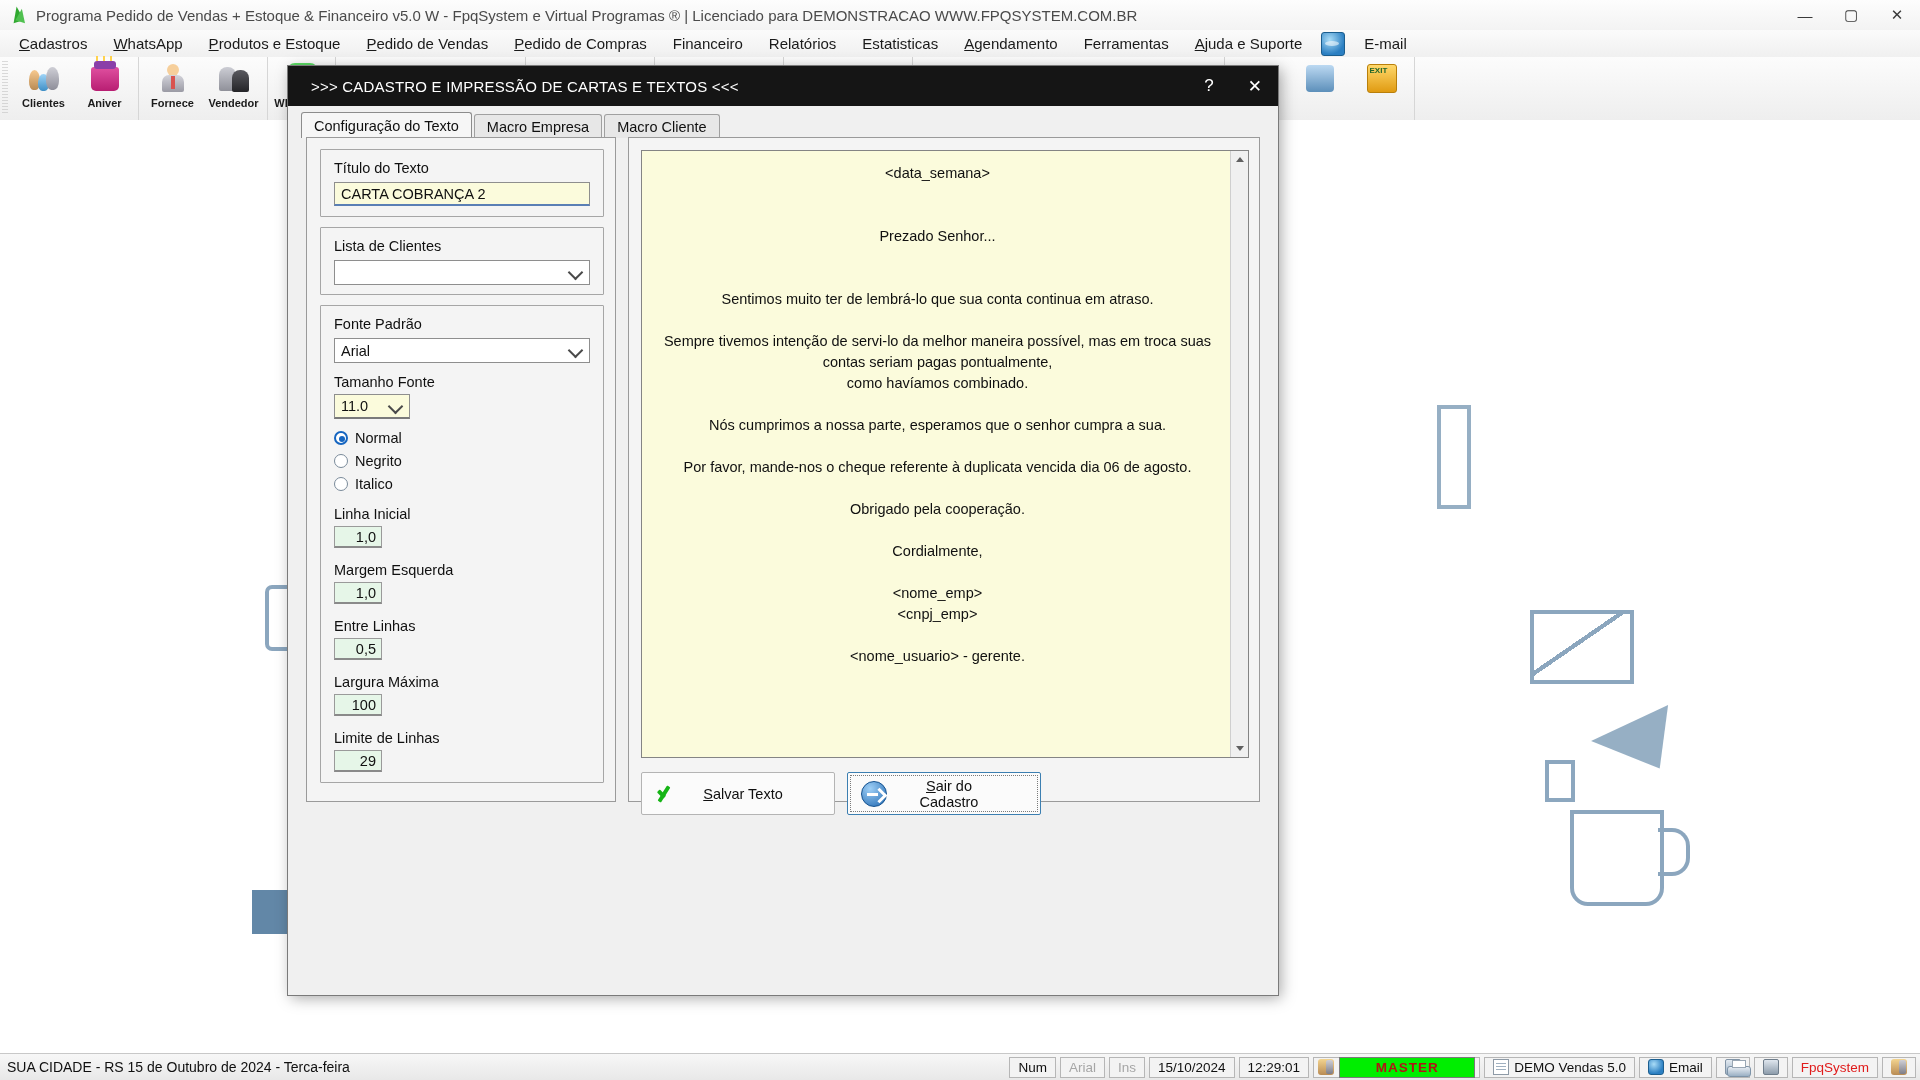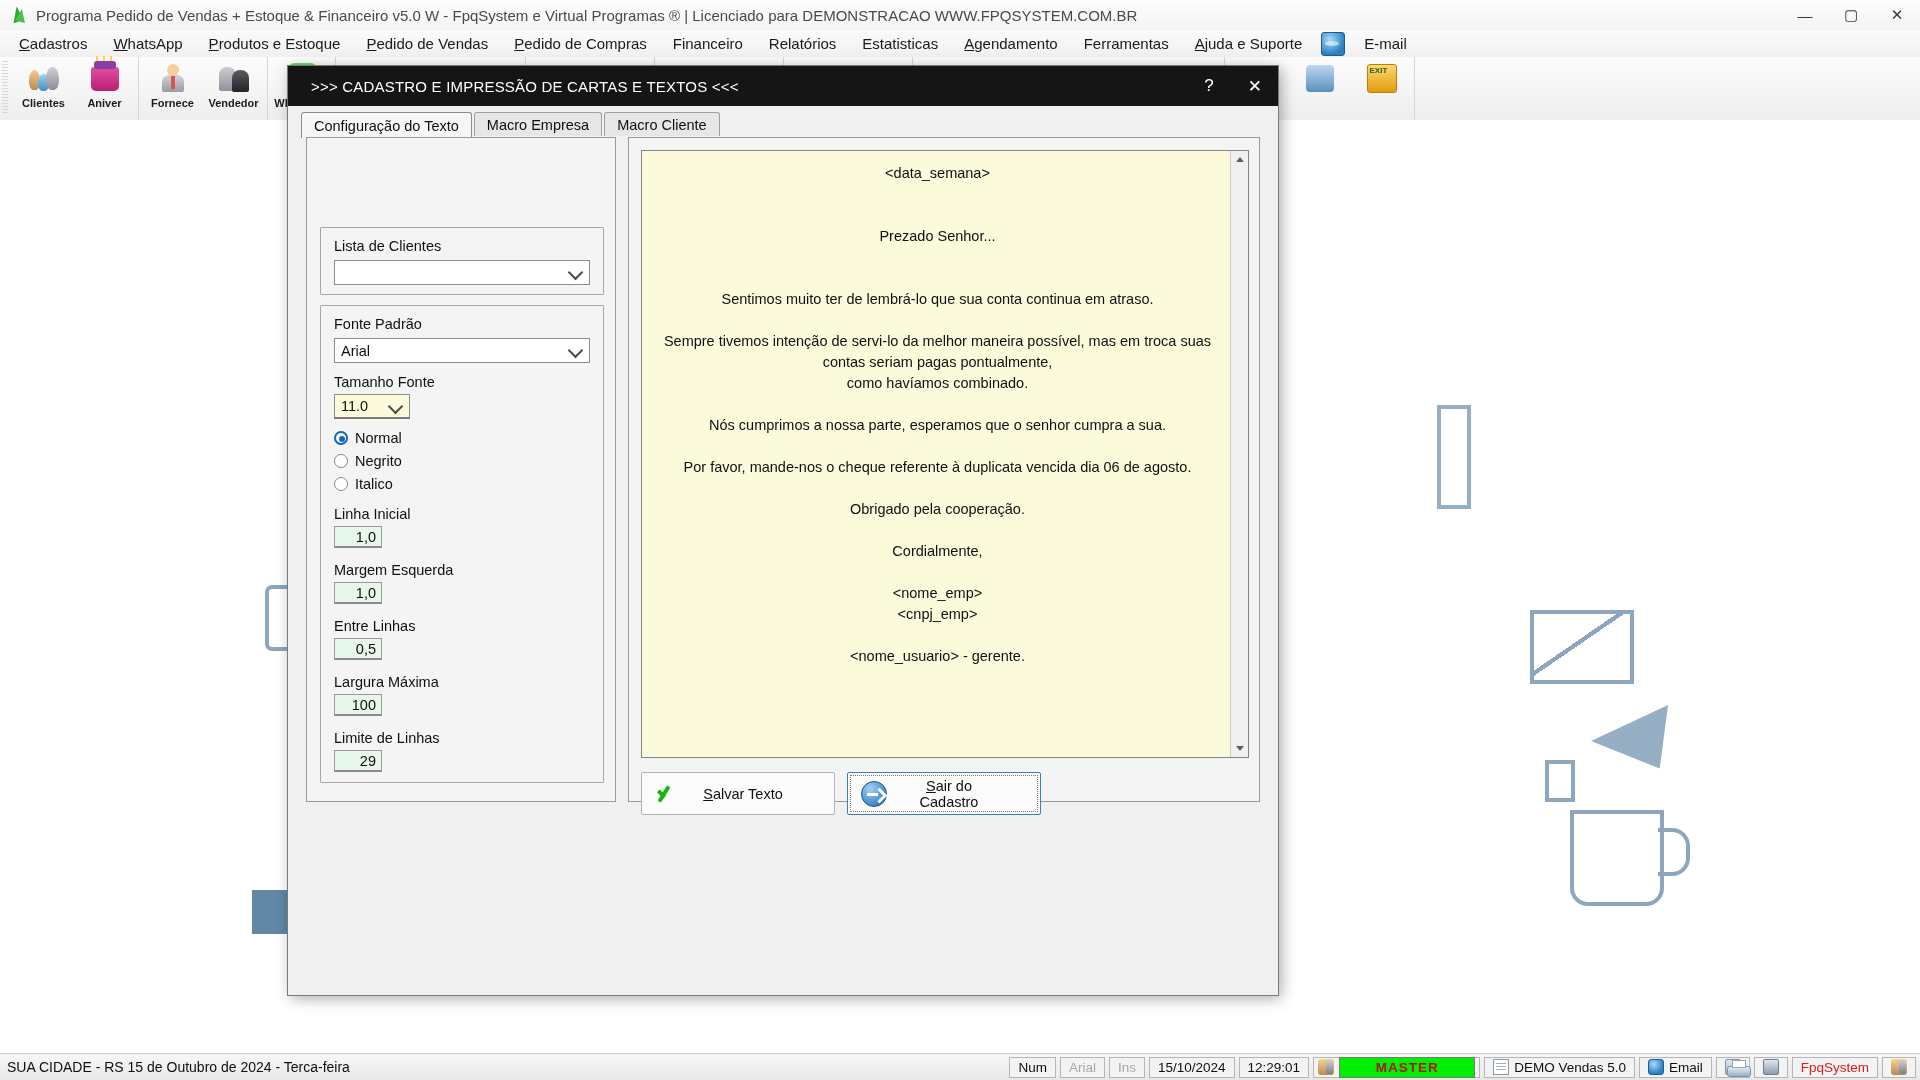--- a/index.html
+++ b/index.html
@@ -152,21 +152,21 @@
   .dlg-title{
     height:40px;background:#151515;display:flex;align-items:center;
     color:#ffffff;font-size:15px;padding-left:23px;box-sizing:border-box;letter-spacing:.2px;
   }
   .dlg-tbtns{margin-left:auto;display:flex;height:40px;}
   .dlg-tbtn{width:46px;height:40px;display:flex;align-items:center;justify-content:center;
     color:#fff;font-size:17px;}
   .dlg-body{position:absolute;left:0;top:40px;width:990px;height:889px;background:#f0f0f0;}
 
   
-  .tabs{position:absolute;left:13px;top:6px;display:flex;height:26px;}
+  .tabs{position:absolute;left:13px;top:6px;display:flex;align-items:flex-end;height:26px;}
   .tab{
     height:24px;padding:0 12px;display:flex;align-items:center;font-size:14.5px;color:#101010;
     background:#e7e7e7;border:1px solid #a0a0a0;border-bottom:none;margin-right:2px;
     border-radius:3px 3px 0 0;box-sizing:border-box;cursor:default;
   }
   .tab.active{background:#f6f6f6;height:26px;font-weight:normal;border-color:#8c8c8c;}
 
   
   .leftcol{
     position:absolute;left:18px;top:31px;width:310px;height:665px;
@@ -483,20 +483,24 @@
     <div class="dlg-body">
 
       <div class="tabs">
         <div class="tab active">Configuração do Texto</div>
         <div class="tab">Macro Empresa</div>
         <div class="tab">Macro Cliente</div>
       </div>
 
       <div class="leftcol">
 
+        <div class="gbox" style="top:11px;height:68px;">
+          <div class="gb-label">Título do Texto</div>
+          <div class="yellowfield">CARTA COBRANÇA 2</div>
+        </div>
 
         <div class="gbox" style="top:89px;height:68px;">
           <div class="gb-label">Lista de Clientes</div>
           <div class="combofield">
             <span></span>
             <span class="chev"></span>
           </div>
         </div>
 
         <div class="gbox" style="top:167px;height:478px;">

